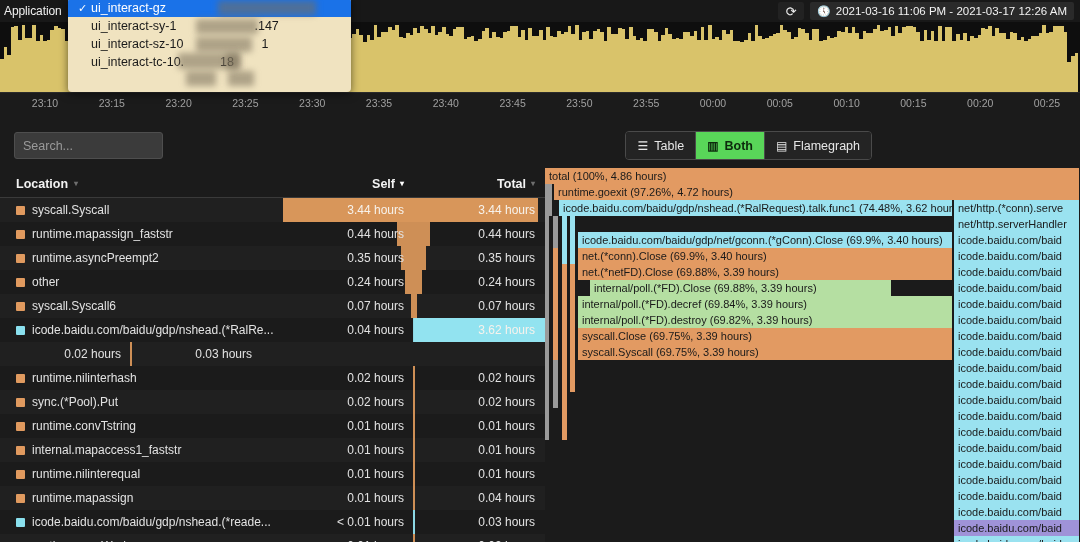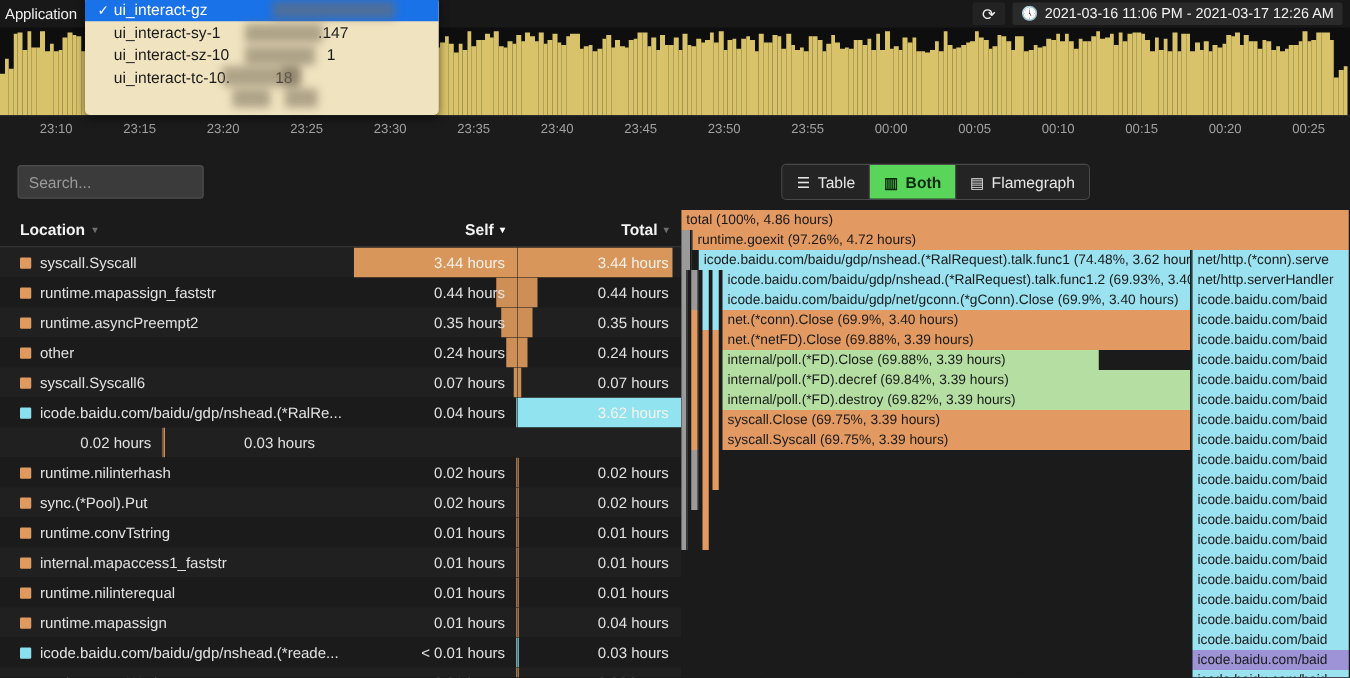--- a/index.html
+++ b/index.html
@@ -774,21 +774,20 @@
       <div class="frow" style="top: 32px;">
         <div class="fblk" style="left: 0px; width: 8px; background: rgb(154, 154, 154);"></div>
         <div class="fblk" style="left: 14px; width: 394px; background: rgb(154, 226, 240);">icode.baidu.com/baidu/gdp/nshead.(*RalRequest).talk.func1 (74.48%, 3.62 hours)</div>
         <div class="fblk" style="left: 409px; width: 126px; background: rgb(154, 226, 240);">net/http.(*conn).serve</div>
       </div>
       <div class="frow" style="top: 48px;">
         <div class="fblk" style="left: 0px; width: 5px; background: rgb(154, 154, 154);"></div>
         <div class="fblk" style="left: 8px; width: 6px; background: rgb(154, 154, 154);"></div>
         <div class="fblk" style="left: 17px; width: 6px; background: rgb(154, 226, 240);"></div>
         <div class="fblk" style="left: 25px; width: 6px; background: rgb(154, 226, 240);"></div>
-        <div class="fblk" style="left: 33px; width: 375px; background: rgb(154, 226, 240);">icode.baidu.com/baidu/gdp/nshead.(*RalRequest).talk.func1.2 (69.93%, 3.40</div>
         <div class="fblk" style="left: 409px; width: 126px; background: rgb(154, 226, 240);">net/http.serverHandler</div>
       </div>
       <div class="frow" style="top: 64px;">
         <div class="fblk" style="left: 0px; width: 5px; background: rgb(154, 154, 154);"></div>
         <div class="fblk" style="left: 8px; width: 6px; background: rgb(154, 154, 154);"></div>
         <div class="fblk" style="left: 17px; width: 6px; background: rgb(154, 226, 240);"></div>
         <div class="fblk" style="left: 25px; width: 6px; background: rgb(154, 226, 240);"></div>
         <div class="fblk" style="left: 33px; width: 375px; background: rgb(154, 226, 240);">icode.baidu.com/baidu/gdp/net/gconn.(*gConn).Close (69.9%, 3.40 hours)</div>
         <div class="fblk" style="left: 409px; width: 126px; background: rgb(154, 226, 240);">icode.baidu.com/baid</div>
       </div>
@@ -806,21 +805,21 @@
         <div class="fblk" style="left: 17px; width: 6px; background: rgb(226, 154, 98);"></div>
         <div class="fblk" style="left: 25px; width: 6px; background: rgb(226, 154, 98);"></div>
         <div class="fblk" style="left: 33px; width: 375px; background: rgb(226, 154, 98);">net.(*netFD).Close (69.88%, 3.39 hours)</div>
         <div class="fblk" style="left: 409px; width: 126px; background: rgb(154, 226, 240);">icode.baidu.com/baid</div>
       </div>
       <div class="frow" style="top: 112px;">
         <div class="fblk" style="left: 0px; width: 5px; background: rgb(154, 154, 154);"></div>
         <div class="fblk" style="left: 8px; width: 6px; background: rgb(226, 154, 98);"></div>
         <div class="fblk" style="left: 17px; width: 6px; background: rgb(226, 154, 98);"></div>
         <div class="fblk" style="left: 25px; width: 6px; background: rgb(226, 154, 98);"></div>
-        <div class="fblk" style="left: 33px; width: 302px; background: rgb(181, 223, 162);">internal/poll.(*FD).Close (69.88%, 3.39 hours)</div>
+        <div class="fblk" style="left: 45px; width: 302px; background: rgb(181, 223, 162);">internal/poll.(*FD).Close (69.88%, 3.39 hours)</div>
         <div class="fblk" style="left: 409px; width: 126px; background: rgb(154, 226, 240);">icode.baidu.com/baid</div>
       </div>
       <div class="frow" style="top: 128px;">
         <div class="fblk" style="left: 0px; width: 5px; background: rgb(154, 154, 154);"></div>
         <div class="fblk" style="left: 8px; width: 6px; background: rgb(226, 154, 98);"></div>
         <div class="fblk" style="left: 17px; width: 6px; background: rgb(226, 154, 98);"></div>
         <div class="fblk" style="left: 25px; width: 6px; background: rgb(226, 154, 98);"></div>
         <div class="fblk" style="left: 33px; width: 375px; background: rgb(181, 223, 162);">internal/poll.(*FD).decref (69.84%, 3.39 hours)</div>
         <div class="fblk" style="left: 409px; width: 126px; background: rgb(154, 226, 240);">icode.baidu.com/baid</div>
       </div>

